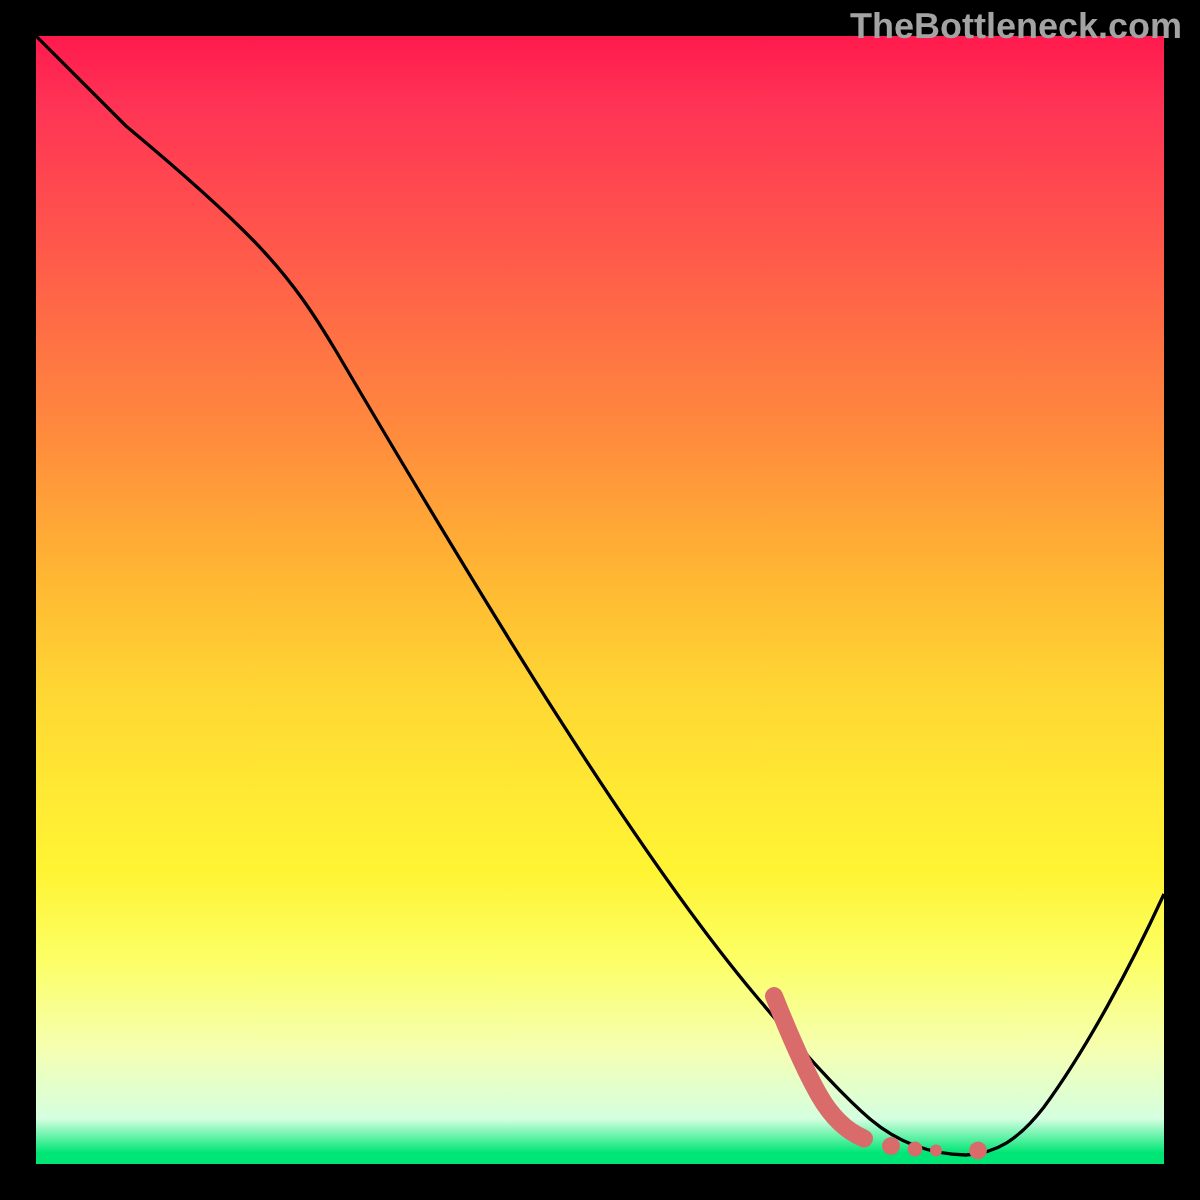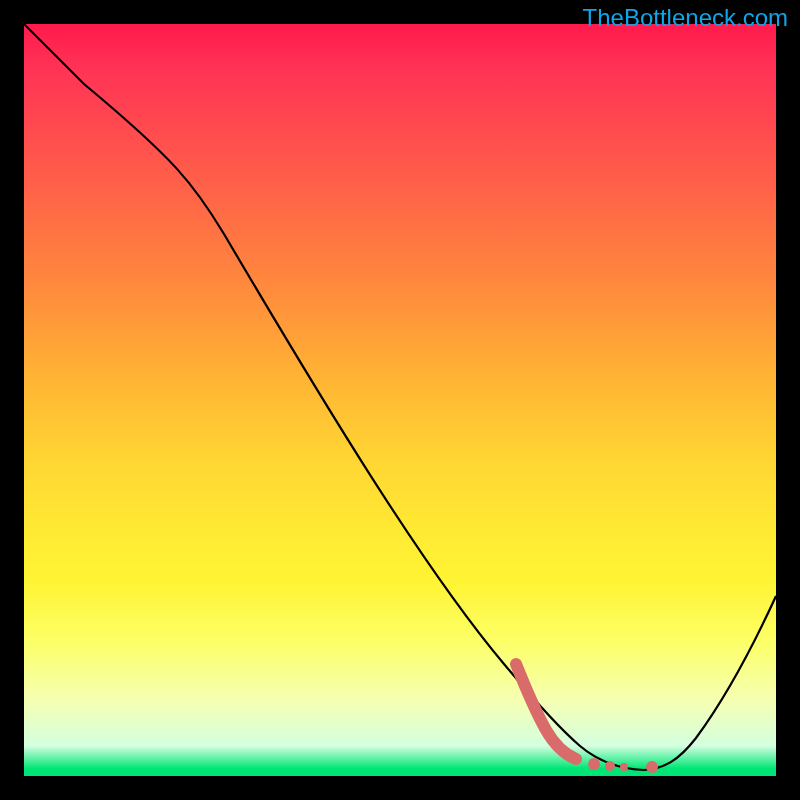--- a/index.html
+++ b/index.html
@@ -7,24 +7,24 @@
     width: 800px;
     height: 800px;
     background: #000;
     position: relative;
     overflow: hidden;
   }
   .watermark {
     position: absolute;
     top: 4px;
     right: 12px;
-    color: #0ea5e9;
+    color: #a3a3a3;
     font-family: Arial, sans-serif;
     font-size: 24px;
-    font-weight: normal;
+    font-weight: bold;
     z-index: 10;
   }
   .plot-area {
     position: absolute;
     left: 24px;
     top: 24px;
     width: 752px;
     height: 752px;
     background: linear-gradient(to bottom,
       #ff1a4d 0%,

